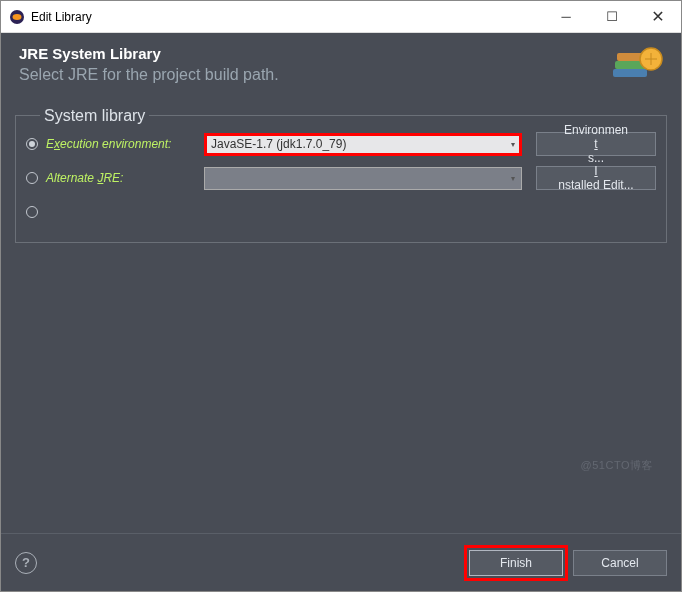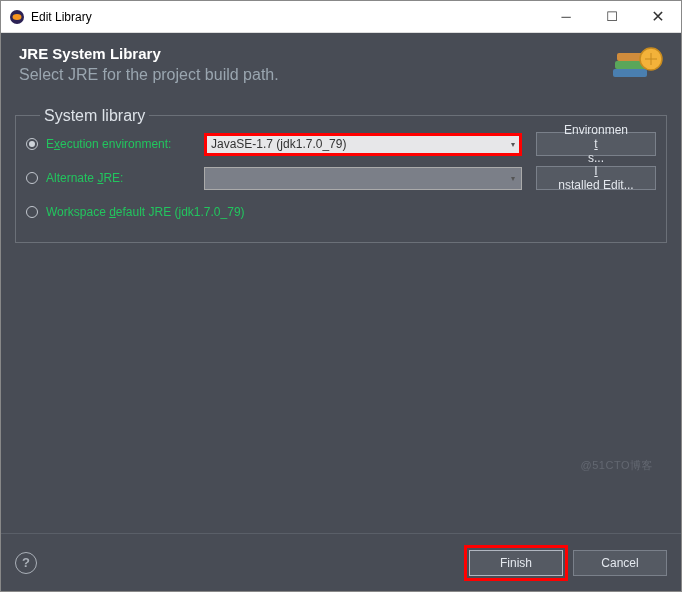--- a/index.html
+++ b/index.html
@@ -21,21 +21,21 @@
   .header-img { width: 56px; height: 42px; }
 
   
   .main { background: #484C55; flex: 1; padding: 18px 14px 0 14px; position: relative; }
   .fieldset { border: 1px solid #6b7078; padding: 14px 10px 10px 10px; position: relative; }
   .fieldset-legend { position: absolute; top: -9px; left: 8px; background: #484C55; color: #dde2e8; font-size: 16px; padding: 0 4px; margin-left: 16px; }
 
   .row { display: flex; align-items: center; height: 28px; margin-bottom: 6px; }
   .radio { width: 12px; height: 12px; border-radius: 50%; border: 1px solid #c2c7ce; margin-right: 8px; display: inline-flex; align-items: center; justify-content: center; flex-shrink: 0; }
   .radio.checked::after { content: ""; width: 6px; height: 6px; border-radius: 50%; background: #cfd4da; }
-  .row-label { color: #22c55e; font-size: 12px; width: 158px; flex-shrink: 0; }
+  .row-label { color: #bef264; font-size: 12px; width: 158px; flex-shrink: 0; font-style: italic; }
   .row-label .u { text-decoration: underline; }
 
   .select { flex: 1; height: 23px; background: #e7e7e9; border: 1px solid #aaa; display: flex; align-items: center; padding: 0 6px; font-size: 12px; color: #333; position: relative; margin-right: 14px; }
   .select.disabled { background: #7b7f88; }
   .select .chev { position: absolute; right: 6px; top: 50%; transform: translateY(-50%); font-size: 8px; color: #555; }
   .select.red-hl { outline: 3px solid #ff0000; outline-offset: -3px; }
 
   .side-btn { width: 120px; height: 24px; background: #555a63; border: 1px solid #7a808a; color: #e4e8ee; font-size: 12px; display: flex; align-items: center; justify-content: center; flex-shrink: 0; flex-direction: column; }
   .side-btn .u { text-decoration: underline; }
 
@@ -115,23 +115,20 @@
         <span class="chev">▾</span>
       </div>
       <div class="side-btn">
         <span class="u">I</span>
           <span>nstalled Edit...</span>
       </div>
     </div>
 
     <div class="row row3">
       <span class="radio"></span>
-      <span class="row-label">
-        <span>Workspace </span><span class="u">d</span><span>efault JRE (jdk1.7.0_79)</span>
-      </span>
     </div>
   </div>
 
   <div class="watermark">@51CTO博客</div>
 </div>
 
 <div class="footer">
   <div class="help">?</div>
   <div class="spacer"></div>
   <div class="btn default red-hl">

